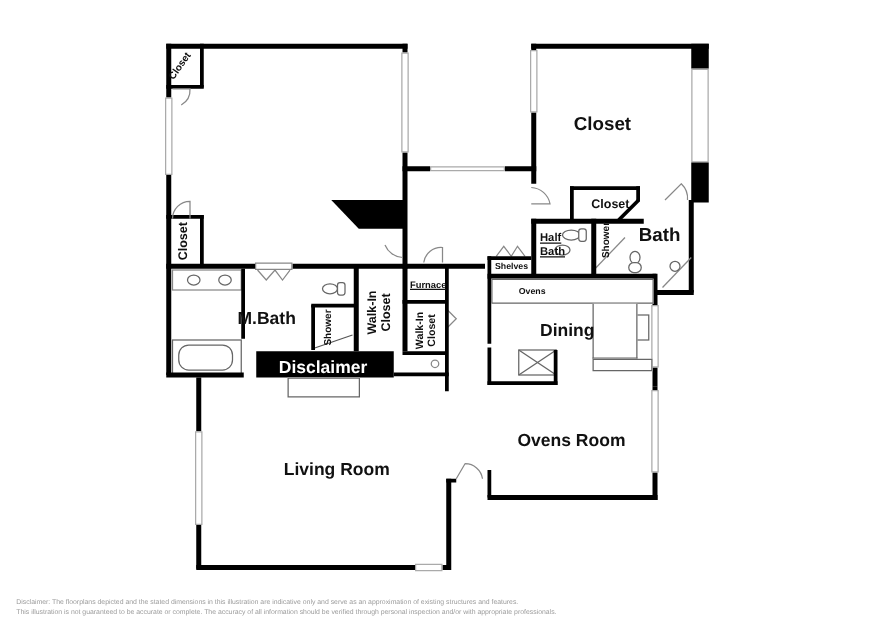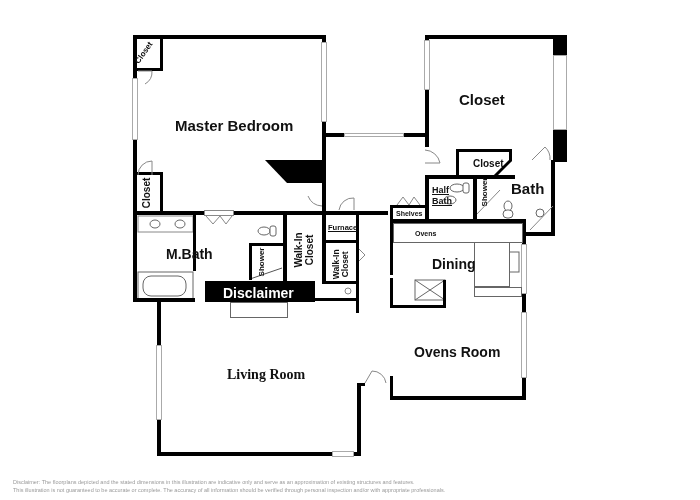--- a/index.html
+++ b/index.html
@@ -32,21 +32,20 @@
   <div class="w" style="left:133px;top:68px;width:30px;height:3px;"></div>
   <span class="lbl xs rot" style="left:132px;top:49px;transform:rotate(-55deg);">Closet</span>
 
   <div class="w" style="left:133px;top:172px;width:30px;height:3px;"></div>
   <div class="w" style="left:160px;top:172px;width:3px;height:42px;"></div>
   <span class="lbl sm rot" style="left:132px;top:188px;transform:rotate(-90deg);">Closet</span>
 
   <svg class="overlay" width="700" height="500">
     <polygon points="265,160 324,160 324,183 287,183" fill="#000"></polygon>
   </svg>
-  <span class="lbl big" style="left:175px;top:118px;">Master Bedroom</span>
 
   <div class="w" style="left:133px;top:211px;width:255px;height:4px;"></div>
   <div class="win" style="left:204px;top:210px;width:30px;height:6px;border-color:#888;"></div>
 
   <div class="w" style="left:322px;top:133px;width:22px;height:4px;"></div>
   <div class="win" style="left:344px;top:133px;width:60px;height:4px;"></div>
   <div class="w" style="left:404px;top:133px;width:25px;height:4px;"></div>
 
   <div class="w" style="left:425px;top:35px;width:142px;height:4px;"></div>
   <div class="w" style="left:425px;top:35px;width:4px;height:112px;"></div>
@@ -129,21 +128,21 @@
   <div class="fix" style="left:393px;top:223px;width:130px;height:20px;"></div>
   <div class="fix" style="left:474px;top:243px;width:36px;height:44px;border-top:none;"></div>
   <div class="fix" style="left:474px;top:287px;width:48px;height:10px;"></div>
   <span class="lbl xs" style="left:415px;top:230px;font-size:7px;">Ovens</span>
   <span class="lbl mid" style="left:432px;top:257px;font-size:14px;">Dining</span>
   <div class="w" style="left:390px;top:278px;width:3px;height:30px;"></div>
   <div class="w" style="left:390px;top:305px;width:56px;height:3px;"></div>
   <div class="w" style="left:443px;top:280px;width:3px;height:28px;"></div>
 
   <div class="w" style="left:193px;top:215px;width:3px;height:56px;"></div>
-  <span class="lbl mid" style="left:166px;top:247px;font-size:14px;">M.Bath</span>
+  <span class="lbl mid" style="left:190px;top:247px;font-size:14px;">M.Bath</span>
   <div class="w" style="left:249px;top:244px;width:3px;height:36px;"></div>
   <div class="w" style="left:249px;top:243px;width:36px;height:3px;"></div>
   <span class="lbl xs rot" style="left:248px;top:258px;transform:rotate(-90deg);">Shower</span>
 
   <div class="w" style="left:283px;top:213px;width:4px;height:68px;"></div>
   <div class="w" style="left:322px;top:213px;width:4px;height:68px;"></div>
   <span class="lbl sm rot" style="left:276px;top:239px;width:56px;text-align:center;white-space:normal;line-height:1.1;transform:rotate(-90deg);font-size:10px;">Walk-In Closet</span>
 
   <div class="w" style="left:322px;top:240px;width:36px;height:3px;"></div>
   <div class="w" style="left:356px;top:213px;width:3px;height:100px;"></div>
@@ -157,21 +156,21 @@
   <div class="fix" style="left:230px;top:302px;width:58px;height:16px;"></div>
   <div class="w" style="left:133px;top:298px;width:62px;height:4px;"></div>
   <div class="w" style="left:315px;top:298px;width:44px;height:3px;"></div>
 
   <div class="w" style="left:157px;top:302px;width:4px;height:153px;"></div>
   <div class="win" style="left:156px;top:345px;width:6px;height:75px;"></div>
   <div class="w" style="left:157px;top:452px;width:203px;height:4px;"></div>
   <div class="win" style="left:332px;top:451px;width:22px;height:6px;"></div>
   <div class="w" style="left:357px;top:383px;width:4px;height:73px;"></div>
   <div class="w" style="left:357px;top:383px;width:8px;height:3px;"></div>
-  <span class="lbl big" style="left:227px;top:368px;font-size:14px;font-family:Liberation Serif, serif;">Living Room</span>
+  <span class="lbl big" style="left:227px;top:368px;font-size:14px;">Living Room</span>
 
   <div class="w" style="left:390px;top:376px;width:3px;height:22px;"></div>
   <div class="w" style="left:390px;top:396px;width:136px;height:4px;"></div>
   <div class="w" style="left:522px;top:309px;width:4px;height:91px;"></div>
   <div class="win" style="left:521px;top:312px;width:6px;height:66px;"></div>
   <span class="lbl big" style="left:414px;top:345px;font-size:14px;">Ovens Room</span>
 </div>
 
 <div class="disc" style="top:479px;">Disclaimer: The floorplans depicted and the stated dimensions in this illustration are indicative only and serve as an approximation of existing structures and features.</div>
 <div class="disc" style="top:487px;">This illustration is not guaranteed to be accurate or complete. The accuracy of all information should be verified through personal inspection and/or with appropriate professionals.</div>

